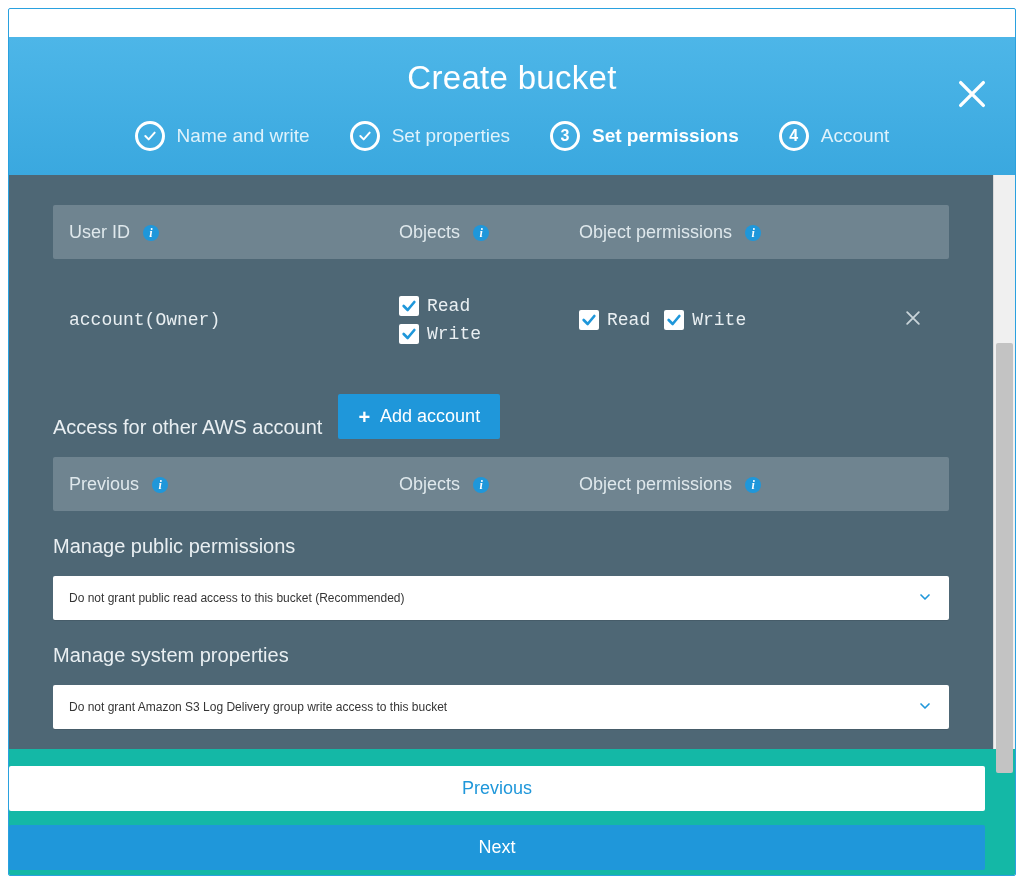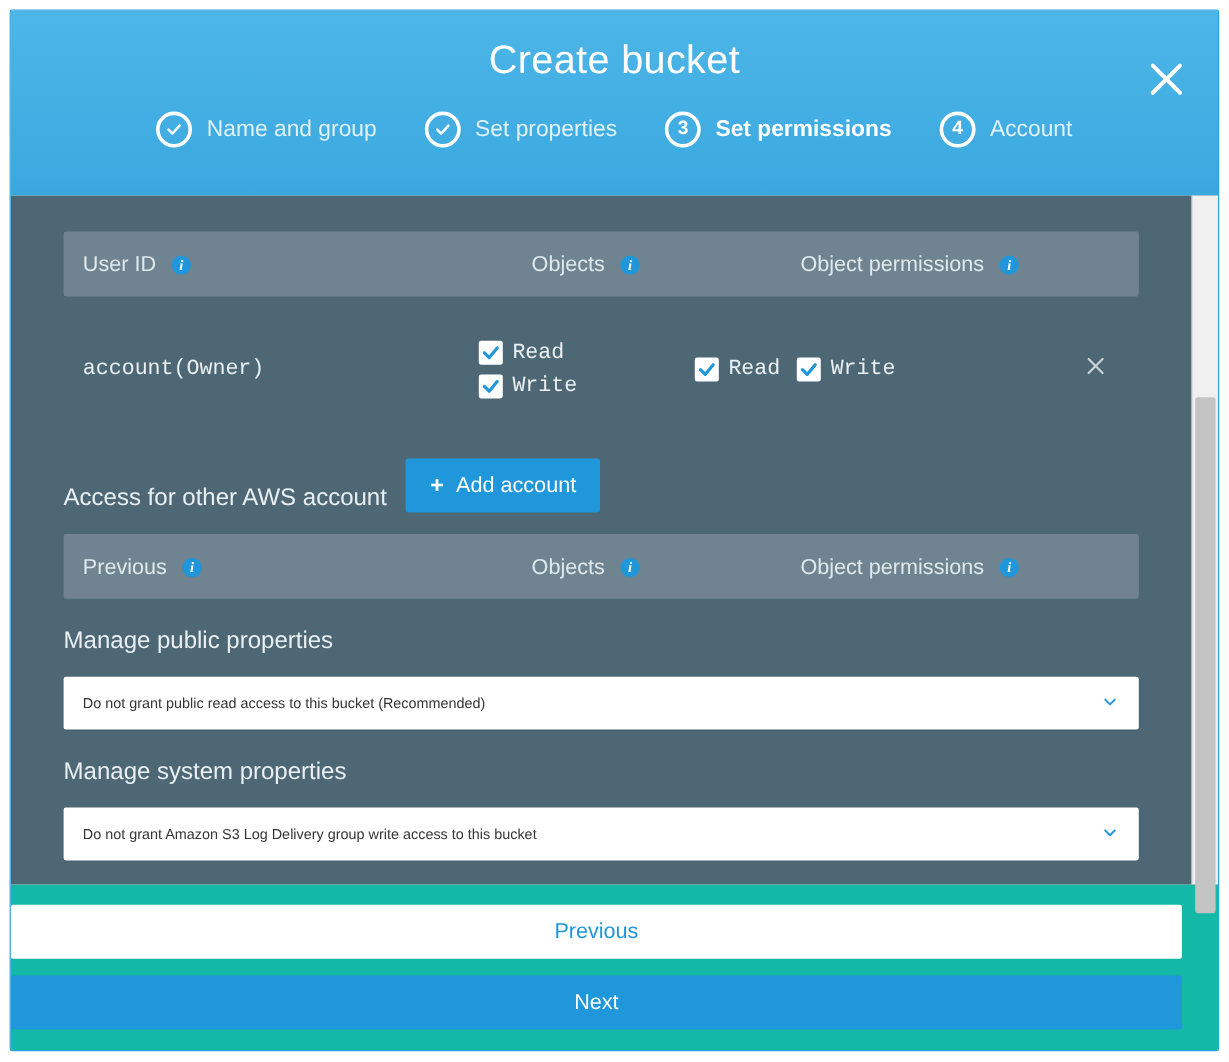--- a/index.html
+++ b/index.html
@@ -4,22 +4,23 @@
 <style>
   * { box-sizing: border-box; margin: 0; padding: 0; }
   html, body { width: 1024px; height: 885px; font-family: "Helvetica Neue", Arial, sans-serif; background:#fff; }
   .modal {
     position: absolute; left:8px; top:8px; width:1008px; height:868px;
     border:1px solid #2aa1df; border-radius:2px; overflow:hidden;
     display:flex; flex-direction:column;
   }
   .header {
     background: linear-gradient(#4db6e8,#3aa8df);
-    color:#fff; padding-top:22px; padding-bottom:28px;
+    color:#fff; padding-top:22px; padding-bottom:12px;
     position:relative;
+    margin-top:28px;
   }
   .title { text-align:center; font-size:33px; font-weight:400; letter-spacing:.3px; }
   .close-btn {
     position:absolute; right:26px; top:40px; width:34px; height:34px;
     cursor:pointer; color:#fff;
   }
   .close-btn svg { width:34px; height:34px; }
   .steps { display:flex; gap:40px; justify-content:center; margin-top:24px; padding:0 20px 12px 20px; }
   .step { display:flex; align-items:center; gap:12px; color:#dff2fb; font-size:19px; cursor:pointer; }
   .step .circle {
@@ -28,21 +29,21 @@
     font-size:16px; font-weight:700; color:#fff;
   }
   .step.active .label { font-weight:700; color:#fff; }
   .step .check svg { width:16px; height:16px; }
   .body-wrap { flex:1; display:flex; background:#4e6775; position:relative; }
   .body { flex:1; padding:30px 44px 20px 44px; color:#e9eff2; overflow:hidden; }
   .scrollbar { width:22px; background:#f0f0f0; border-left:1px solid #d9d9d9; position:relative; }
   .scroll-thumb { position:absolute; right:2px; left:2px; top:168px; height:430px; background:#c3c3c3; border-radius:2px; }
   .tbl-head, .tbl-head2 {
     background:#6f8490; height:54px; display:flex; align-items:center; padding:0 16px;
-    color:#dfe8ec; font-size:18px; border-radius:2px;gap:44px;
+    color:#dfe8ec; font-size:18px; border-radius:2px;
   }
   .col-user { width:330px; }
   .col-obj  { width:180px; }
   .col-perm { flex:1; }
   .tbl-row {
     display:flex; align-items:center; padding:37px 16px 24px 16px; font-size:18px;font-family:Liberation Mono, monospace;
   }
   .checks { display:flex; flex-direction:column; gap:8px; }
   .checks-h { display:flex; gap:14px; }
   .chk { display:flex; align-items:center; gap:8px; }
@@ -91,21 +92,21 @@
           <path d="M4 4 L20 20 M20 4 L4 20" stroke="#fff" stroke-width="2.4" fill="none" stroke-linecap="round"></path>
         </svg>
     </div>
     <div class="steps">
       <div class="step">
         <span class="circle check">
           <svg viewBox="0 0 24 24">
               <path d="M5 12 L10 17 L19 7" stroke="#fff" stroke-width="3" fill="none" stroke-linecap="round" stroke-linejoin="round"></path>
             </svg>
         </span>
-        <span class="label">Name and group</span>
+        <span class="label">Name and write</span>
       </div>
       <div class="step">
         <span class="circle check">
           <svg viewBox="0 0 24 24">
               <path d="M5 12 L10 17 L19 7" stroke="#fff" stroke-width="3" fill="none" stroke-linecap="round" stroke-linejoin="round"></path>
             </svg>
         </span>
         <span class="label">Set properties</span>
       </div>
       <div class="step active">
@@ -198,21 +199,21 @@
         <div class="col-obj">
           <span>Objects</span>
           <span class="info-icon">i</span>
         </div>
         <div class="col-perm">
           <span>Object permissions</span>
           <span class="info-icon">i</span>
         </div>
       </div>
 
-      <div class="sec-title">Manage public properties</div>
+      <div class="sec-title">Manage public permissions</div>
       <div class="select">
         <span>Do not grant public read access to this bucket (Recommended)</span>
         <span class="chev">
           <svg viewBox="0 0 24 24">
               <path d="M6 9 L12 15 L18 9" stroke="#1f97da" stroke-width="2.5" fill="none" stroke-linecap="round" stroke-linejoin="round"></path>
             </svg>
         </span>
       </div>
 
       <div class="sec-title">Manage system properties</div>

